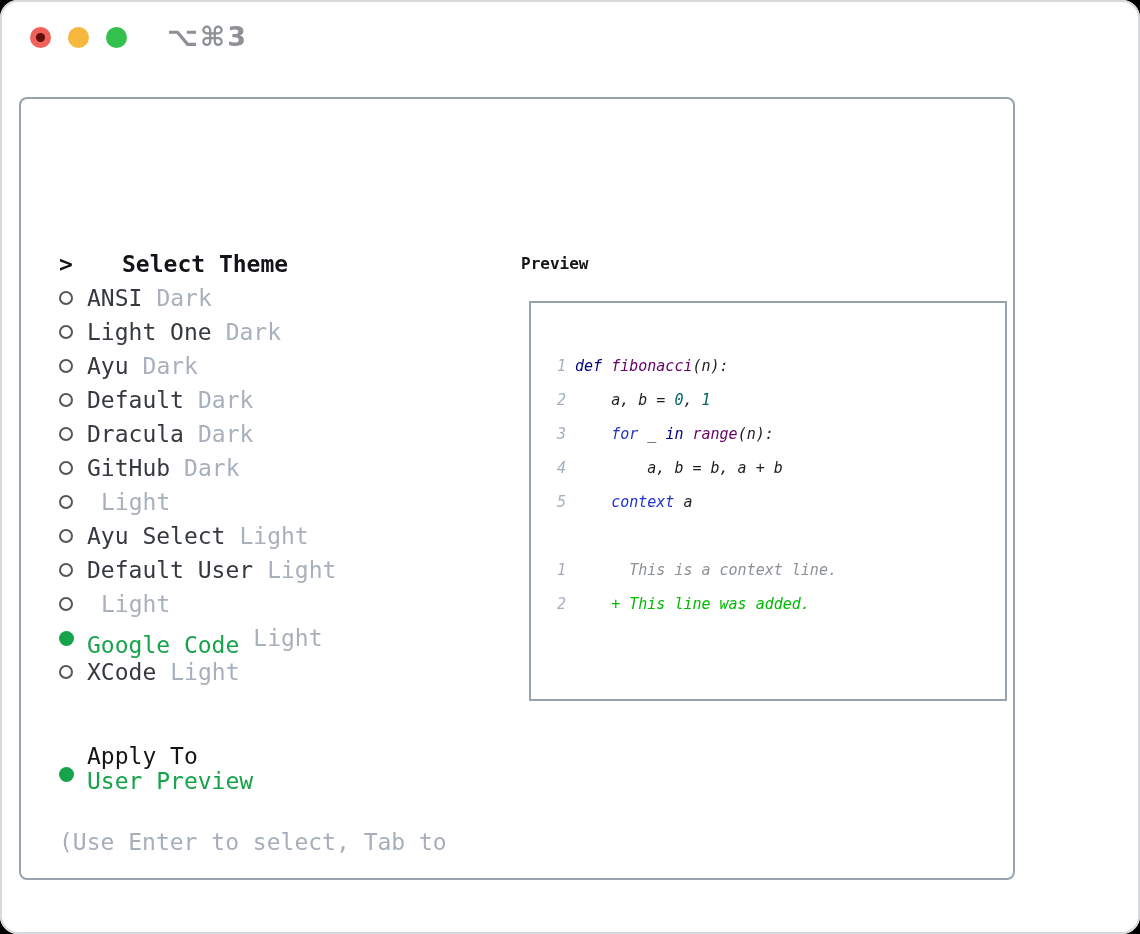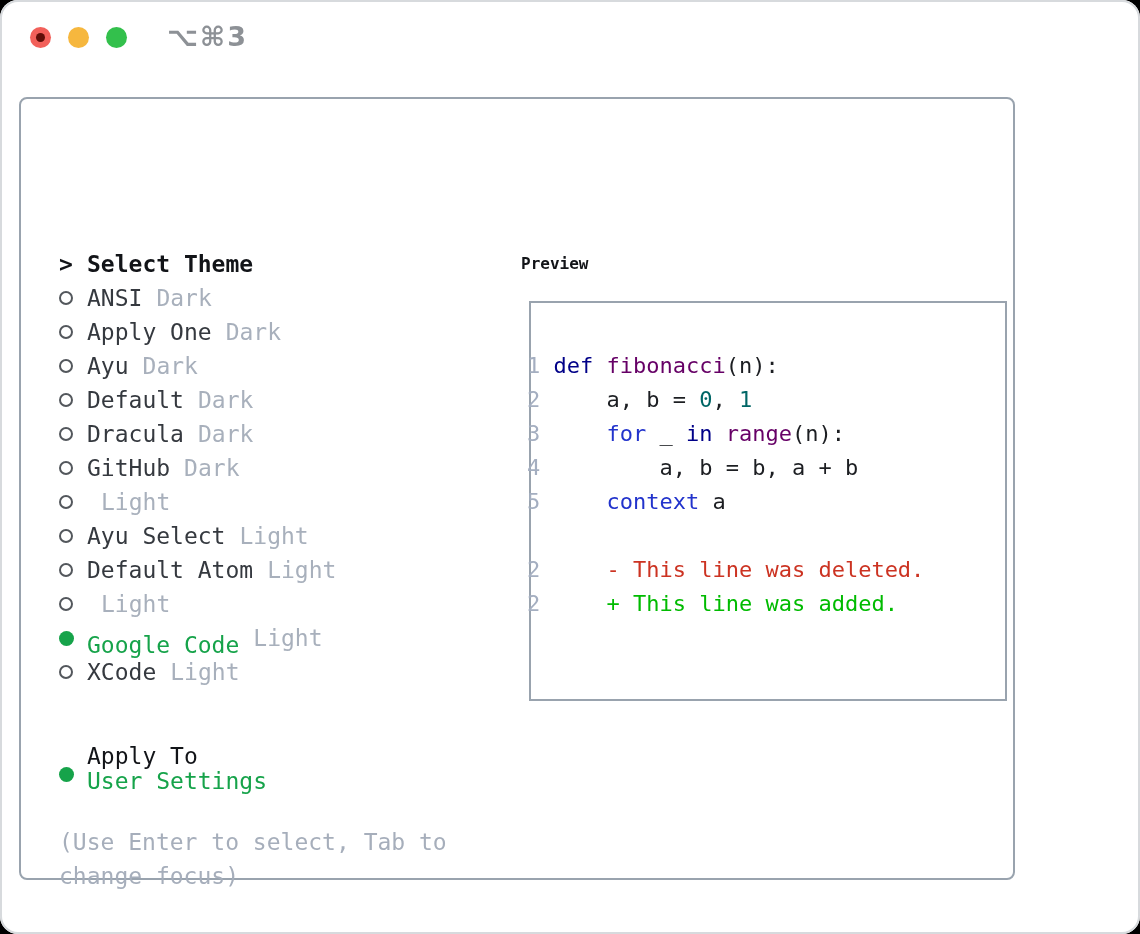--- a/index.html
+++ b/index.html
@@ -24,33 +24,33 @@
   
   .main-box{position:absolute;left:19px;top:97px;width:996px;height:783px;
     border:2px solid var(--border);border-radius:8px;box-sizing:border-box;background:#fff;}
   
   .theme-panel{position:absolute;left:38px;top:148px;font-size:23px;line-height:34px;color:var(--theme-name);}
   .row{display:flex;align-items:center;height:34px;}
   .icon-cell{display:inline-flex;width:28px;flex:0 0 28px;align-items:center;}
   .radio{display:inline-block;width:14px;height:14px;border:2px solid var(--circle);border-radius:50%;box-sizing:border-box;background:transparent;}
   .radio.filled{width:15px;height:15px;border:none;background:var(--accent-green);}
   .hdr-prefix{display:inline-block;width:28px;font-weight:bold;color:var(--heading);}
-  .hdr-label{font-weight:bold;color:var(--heading);}
+  .hdr-label{font-weight:bold;color:var(--heading);margin-left:35px;}
   .name{color:var(--theme-name);}
   .row.selected .name{color:var(--accent-green);margin-top:13px;}
   .variant{color:var(--muted-label);margin-left:14px;}
   .apply-label{color:var(--heading);margin-top:31px;}
   .spacer{height:34px;}
   .hint{height:34px;line-height:34px;color:var(--hint);white-space:pre;}
   
   .preview-title{position:absolute;left:500px;top:148px;height:34px;line-height:34px;
     font-size:16px;font-weight:bold;color:var(--heading);}
   .preview-box{position:absolute;left:508px;top:202px;width:478px;height:400px;
     border:2px solid var(--border);box-sizing:border-box;background:#fff;}
-  .code{position:absolute;left:506px;top:250px;font-size:22px;line-height:34px;}
+  .code{position:absolute;left:536px;top:250px;font-size:15px;line-height:34px;font-style:italic;}
   .code-line{white-space:pre;height:34px;}
   .ln{color:var(--line-number);}
   .tok-kw1{color:var(--kw-navy);}
   .tok-kw2{color:var(--kw-blue);}
   .tok-typ{color:var(--type-purple);}
   .tok-lit{color:var(--literal-teal);}
   .tok-pln{color:var(--plain);}
   .tok-ctx{color:var(--context-gray);}
   .tok-del{color:var(--deleted-red);}
   .tok-add{color:var(--added-green);}
@@ -83,21 +83,21 @@
             <span class="icon-cell">
               <span class="radio"></span>
             </span>
             <span class="name">ANSI</span>
             <span class="variant">Dark</span>
           </div>
           <div class="row">
             <span class="icon-cell">
               <span class="radio"></span>
             </span>
-            <span class="name">Apply One</span>
+            <span class="name">Light One</span>
             <span class="variant">Dark</span>
           </div>
           <div class="row">
             <span class="icon-cell">
               <span class="radio"></span>
             </span>
             <span class="name">Ayu</span>
             <span class="variant">Dark</span>
           </div>
           <div class="row">
@@ -131,21 +131,21 @@
             <span class="icon-cell">
               <span class="radio"></span>
             </span>
             <span class="name">Ayu Select</span>
             <span class="variant">Light</span>
           </div>
           <div class="row">
             <span class="icon-cell">
               <span class="radio"></span>
             </span>
-            <span class="name">Default Atom</span>
+            <span class="name">Default User</span>
             <span class="variant">Light</span>
           </div>
           <div class="row">
             <span class="icon-cell">
               <span class="radio"></span>
             </span>
             <span class="variant">Light</span>
           </div>
           <div class="row selected">
             <span class="icon-cell">
@@ -168,39 +168,38 @@
       <div class="row">
         <span class="icon-cell"></span>
         <span class="apply-label">Apply To</span>
       </div>
 
       <div>
           <div class="row selected">
             <span class="icon-cell">
               <span class="radio filled"></span>
             </span>
-            <span class="name">User Settings</span>
+            <span class="name">User Preview</span>
           </div>
         </div>
 
       <div class="spacer"></div>
 
       <div class="hint">(Use Enter to select, Tab to</div>
-      <div class="hint">change focus)</div>
     </div>
 
     <div class="preview-title">Preview</div>
 
     <div class="preview-box"></div>
 
     <div class="code">
         <div class="code-line"><span class="ln">1 </span><span class="tok-kw1">def</span><span class="tok-pln"> </span><span class="tok-typ">fibonacci</span><span class="tok-pln">(n):</span></div>
         <div class="code-line"><span class="ln">2 </span><span class="tok-pln">    a, b = </span><span class="tok-lit">0</span><span class="tok-pln">, </span><span class="tok-lit">1</span></div>
         <div class="code-line"><span class="ln">3 </span><span class="tok-pln">    </span><span class="tok-kw2">for</span><span class="tok-pln"> _ </span><span class="tok-kw1">in</span><span class="tok-pln"> </span><span class="tok-typ">range</span><span class="tok-pln">(n):</span></div>
         <div class="code-line"><span class="ln">4 </span><span class="tok-pln">        a, b = b, a + b</span></div>
         <div class="code-line"><span class="ln">5 </span><span class="tok-pln">    </span><span class="tok-kw2">context</span><span class="tok-pln"> a</span></div>
         <div class="code-line"><span class="ln"></span></div>
-        <div class="code-line"><span class="ln">2 </span><span class="tok-del">    - This line was deleted.</span></div>
+        <div class="code-line"><span class="ln">1 </span><span class="tok-ctx">      This is a context line.</span></div>
         <div class="code-line"><span class="ln">2 </span><span class="tok-add">    + This line was added.</span></div>
       </div>
 
   </div>
 </div>
 
 </body></html>

